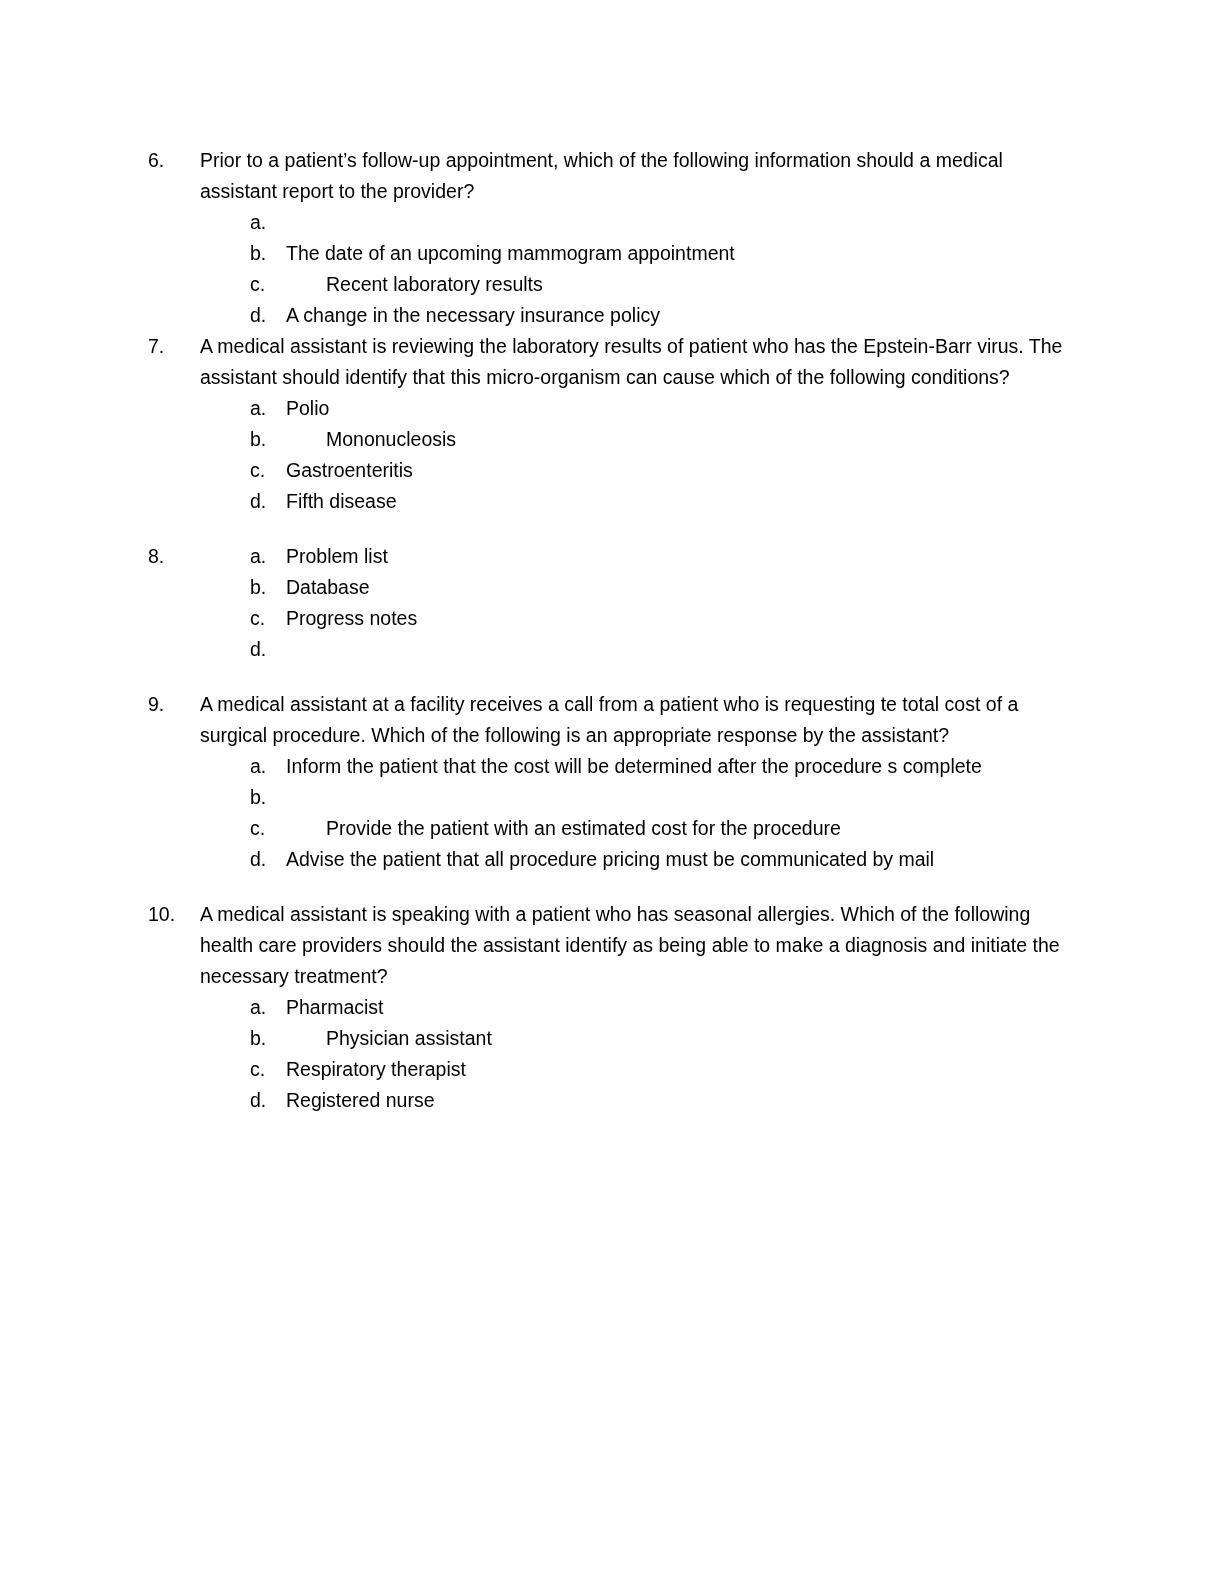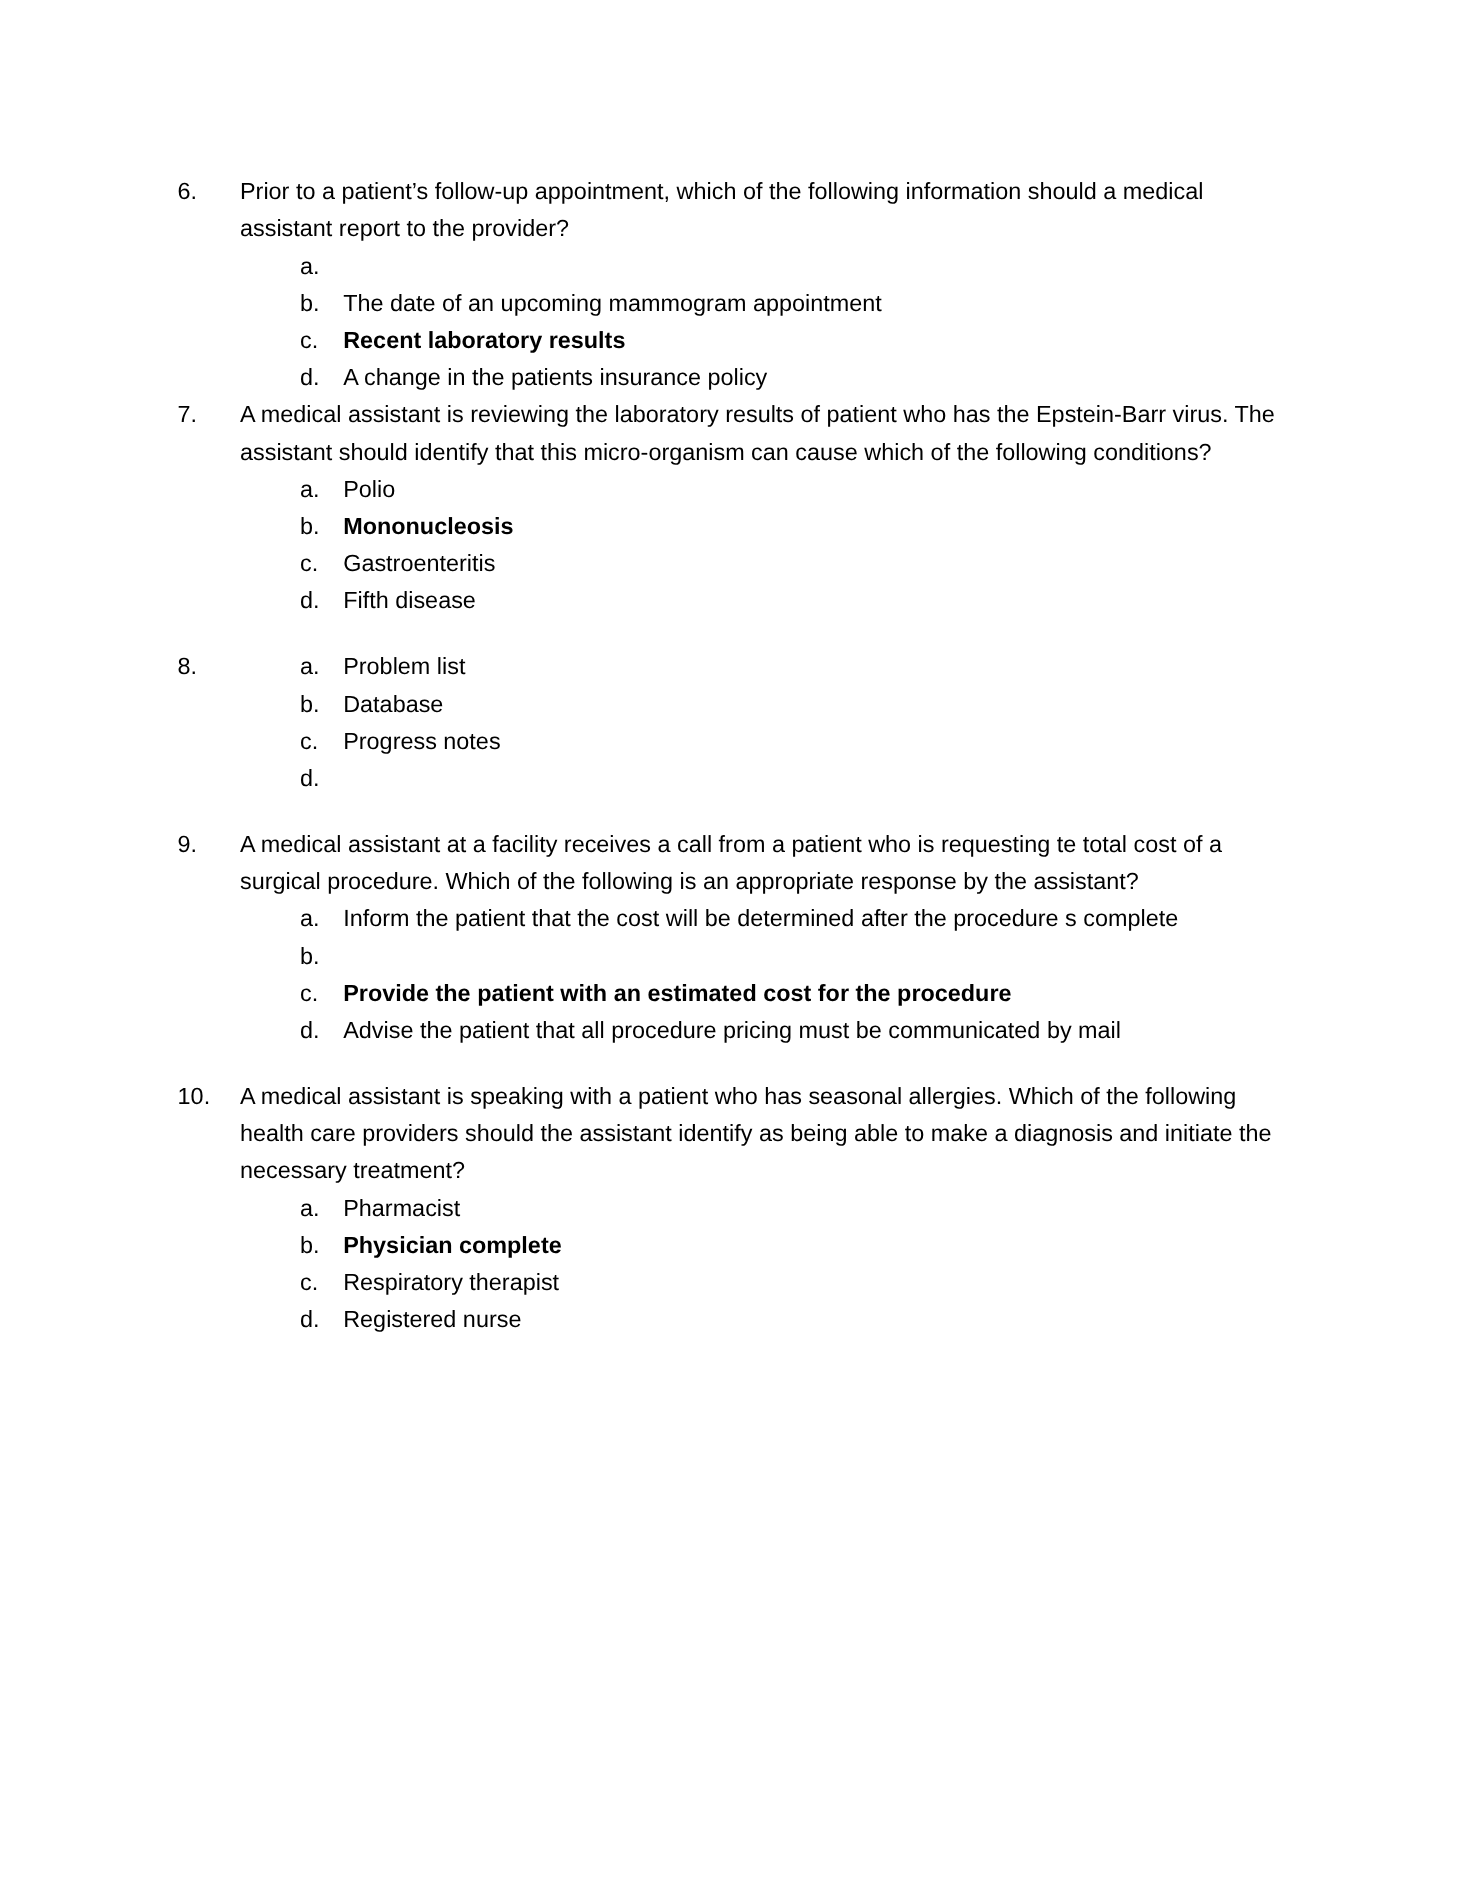--- a/index.html
+++ b/index.html
@@ -19,21 +19,21 @@
   .qnum {
     width: 52px;
     flex-shrink: 0;
   }
   .qbody { flex: 1; }
   .qtext { max-width: 880px; }
   .options { margin-top: 0; }
   .option { display: flex; margin-left: 50px; }
   .oletter { width: 36px; flex-shrink: 0; }
   .otext { max-width: 750px; }
-  .bold-answer { font-weight: bold; }
+  .bold-answer { font-weight: normal; margin-left: 40px; }
 </style>
 </head>
 <body>
 
 <div class="page">
   <div id="question-list">
       <div class="question">
         <div class="qnum">6.</div>
         <div class="qbody">
           <div class="qtext">Prior to a patient’s follow-up appointment, which of the following information should a medical assistant report to the provider?</div>
@@ -44,21 +44,21 @@
             <div class="option">
               <div class="oletter">b.</div>
               <div class="otext">The date of an upcoming mammogram appointment</div>
             </div>
             <div class="option">
               <div class="oletter ">c.</div>
               <div class="otext bold-answer">Recent laboratory results</div>
             </div>
             <div class="option">
               <div class="oletter">d.</div>
-              <div class="otext">A change in the patients insurance policy</div>
+              <div class="otext">A change in the necessary insurance policy</div>
             </div>
           </div>
         </div>
       </div>
       <div class="question">
         <div class="qnum">7.</div>
         <div class="qbody">
           <div class="qtext">A medical assistant is reviewing the laboratory results of patient who has the Epstein-Barr virus. The assistant should identify that this micro-organism can cause which of the following conditions?</div>
           <div class="options">
             <div class="option">
@@ -129,21 +129,21 @@
         <div class="qnum">10.</div>
         <div class="qbody">
           <div class="qtext">A medical assistant is speaking with a patient who has seasonal allergies. Which of the following health care providers should the assistant identify as being able to make a diagnosis and initiate the necessary treatment?</div>
           <div class="options">
             <div class="option">
               <div class="oletter">a.</div>
               <div class="otext">Pharmacist</div>
             </div>
             <div class="option">
               <div class="oletter ">b.</div>
-              <div class="otext bold-answer">Physician complete</div>
+              <div class="otext bold-answer">Physician assistant</div>
             </div>
             <div class="option">
               <div class="oletter">c.</div>
               <div class="otext">Respiratory therapist</div>
             </div>
             <div class="option">
               <div class="oletter">d.</div>
               <div class="otext">Registered nurse</div>
             </div>
           </div>

